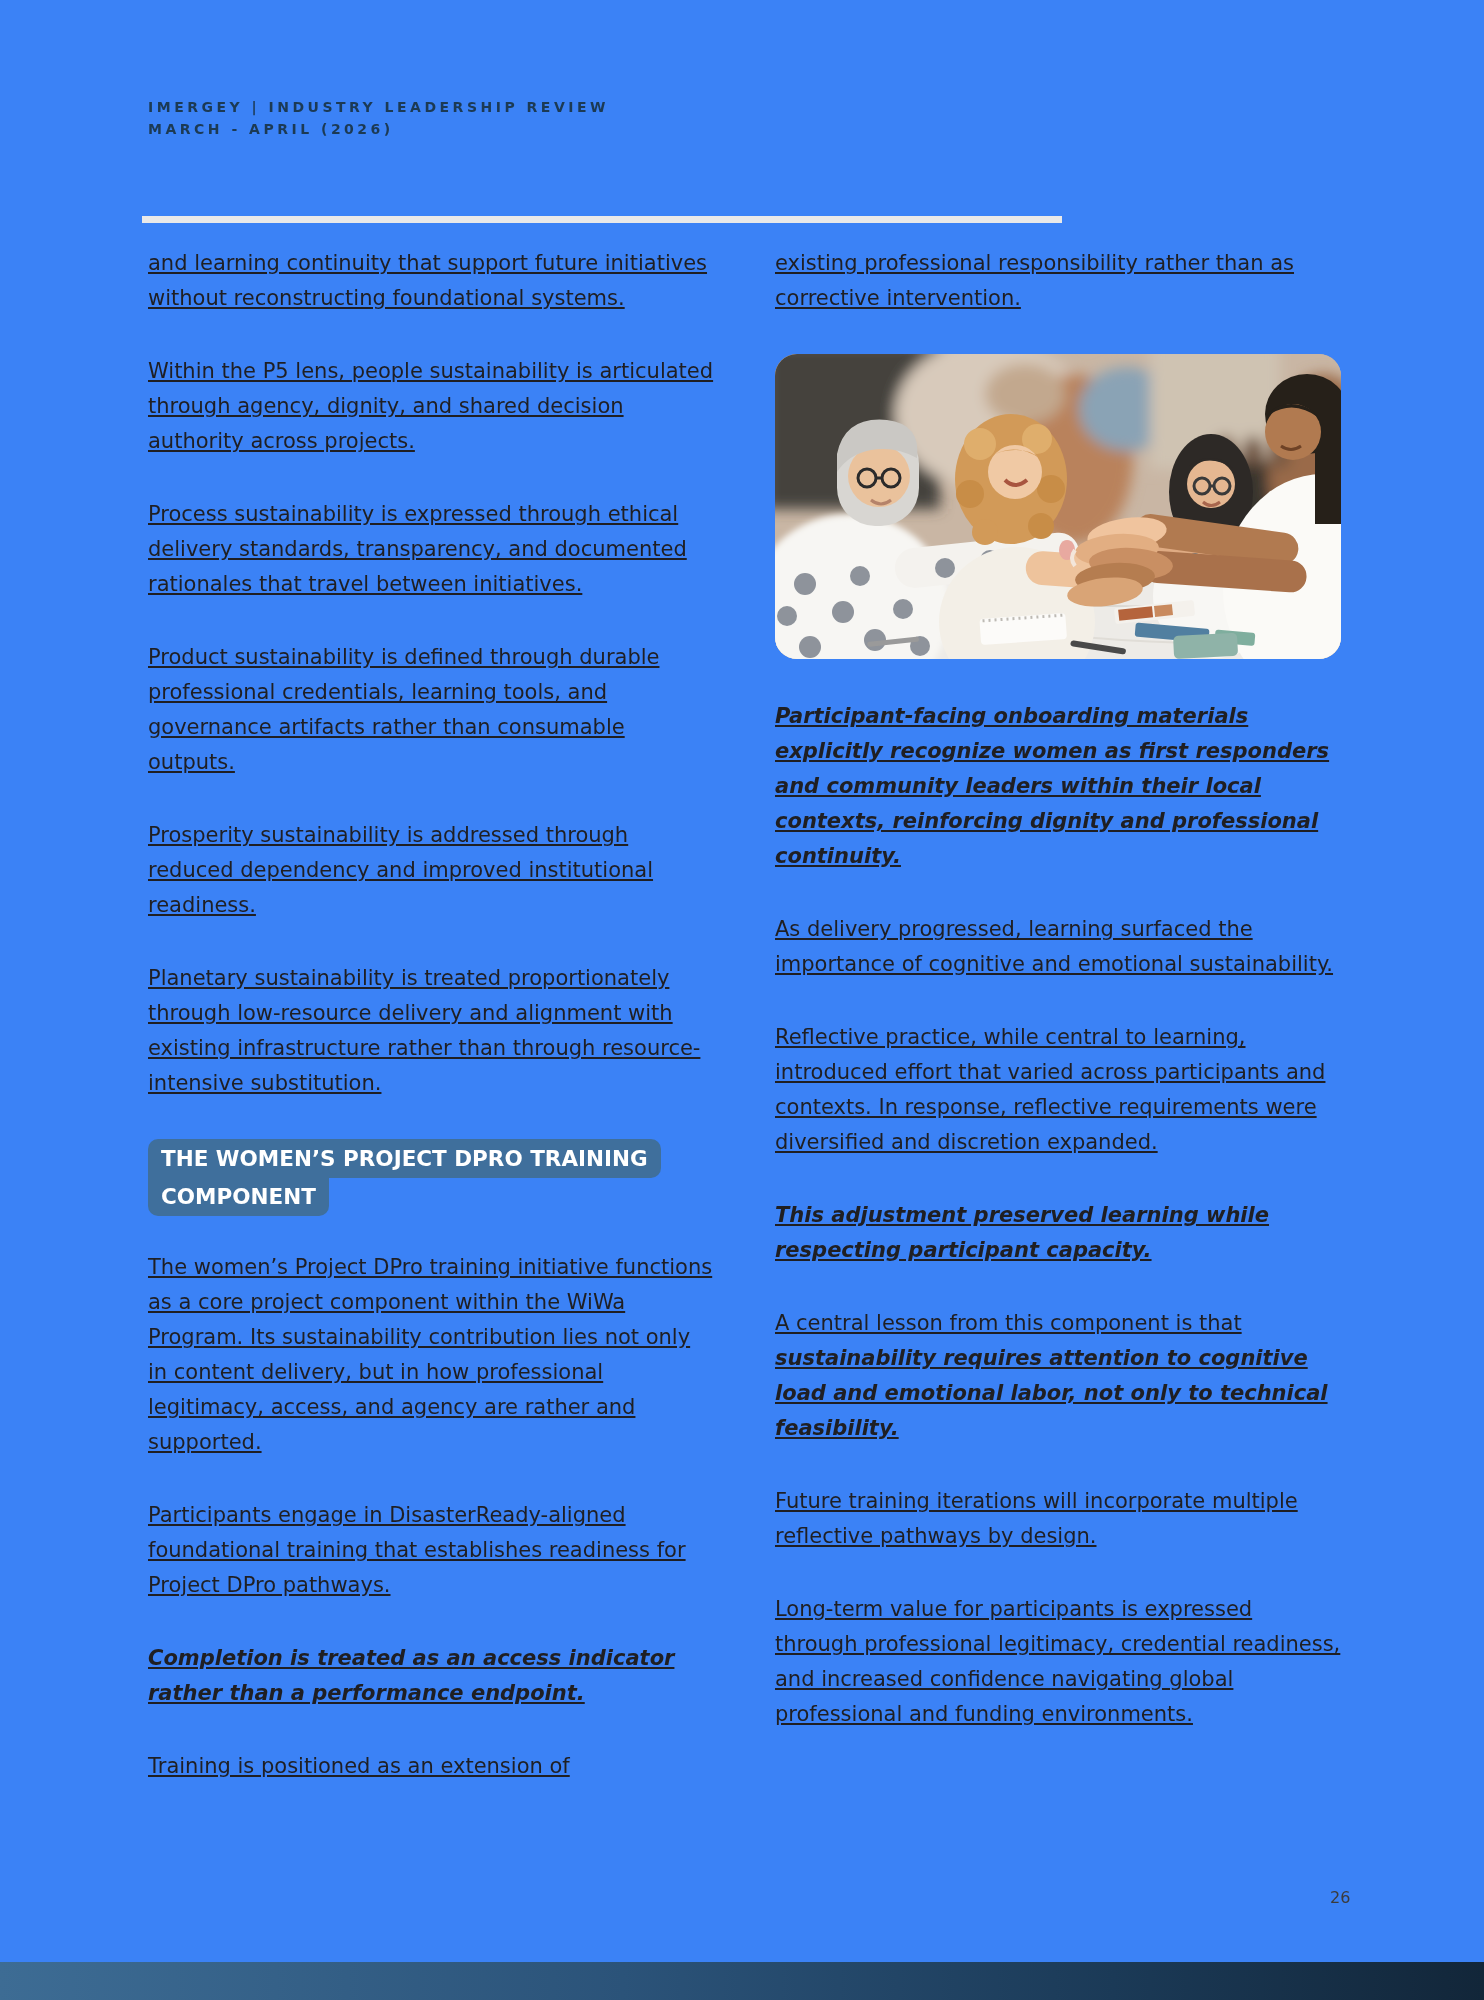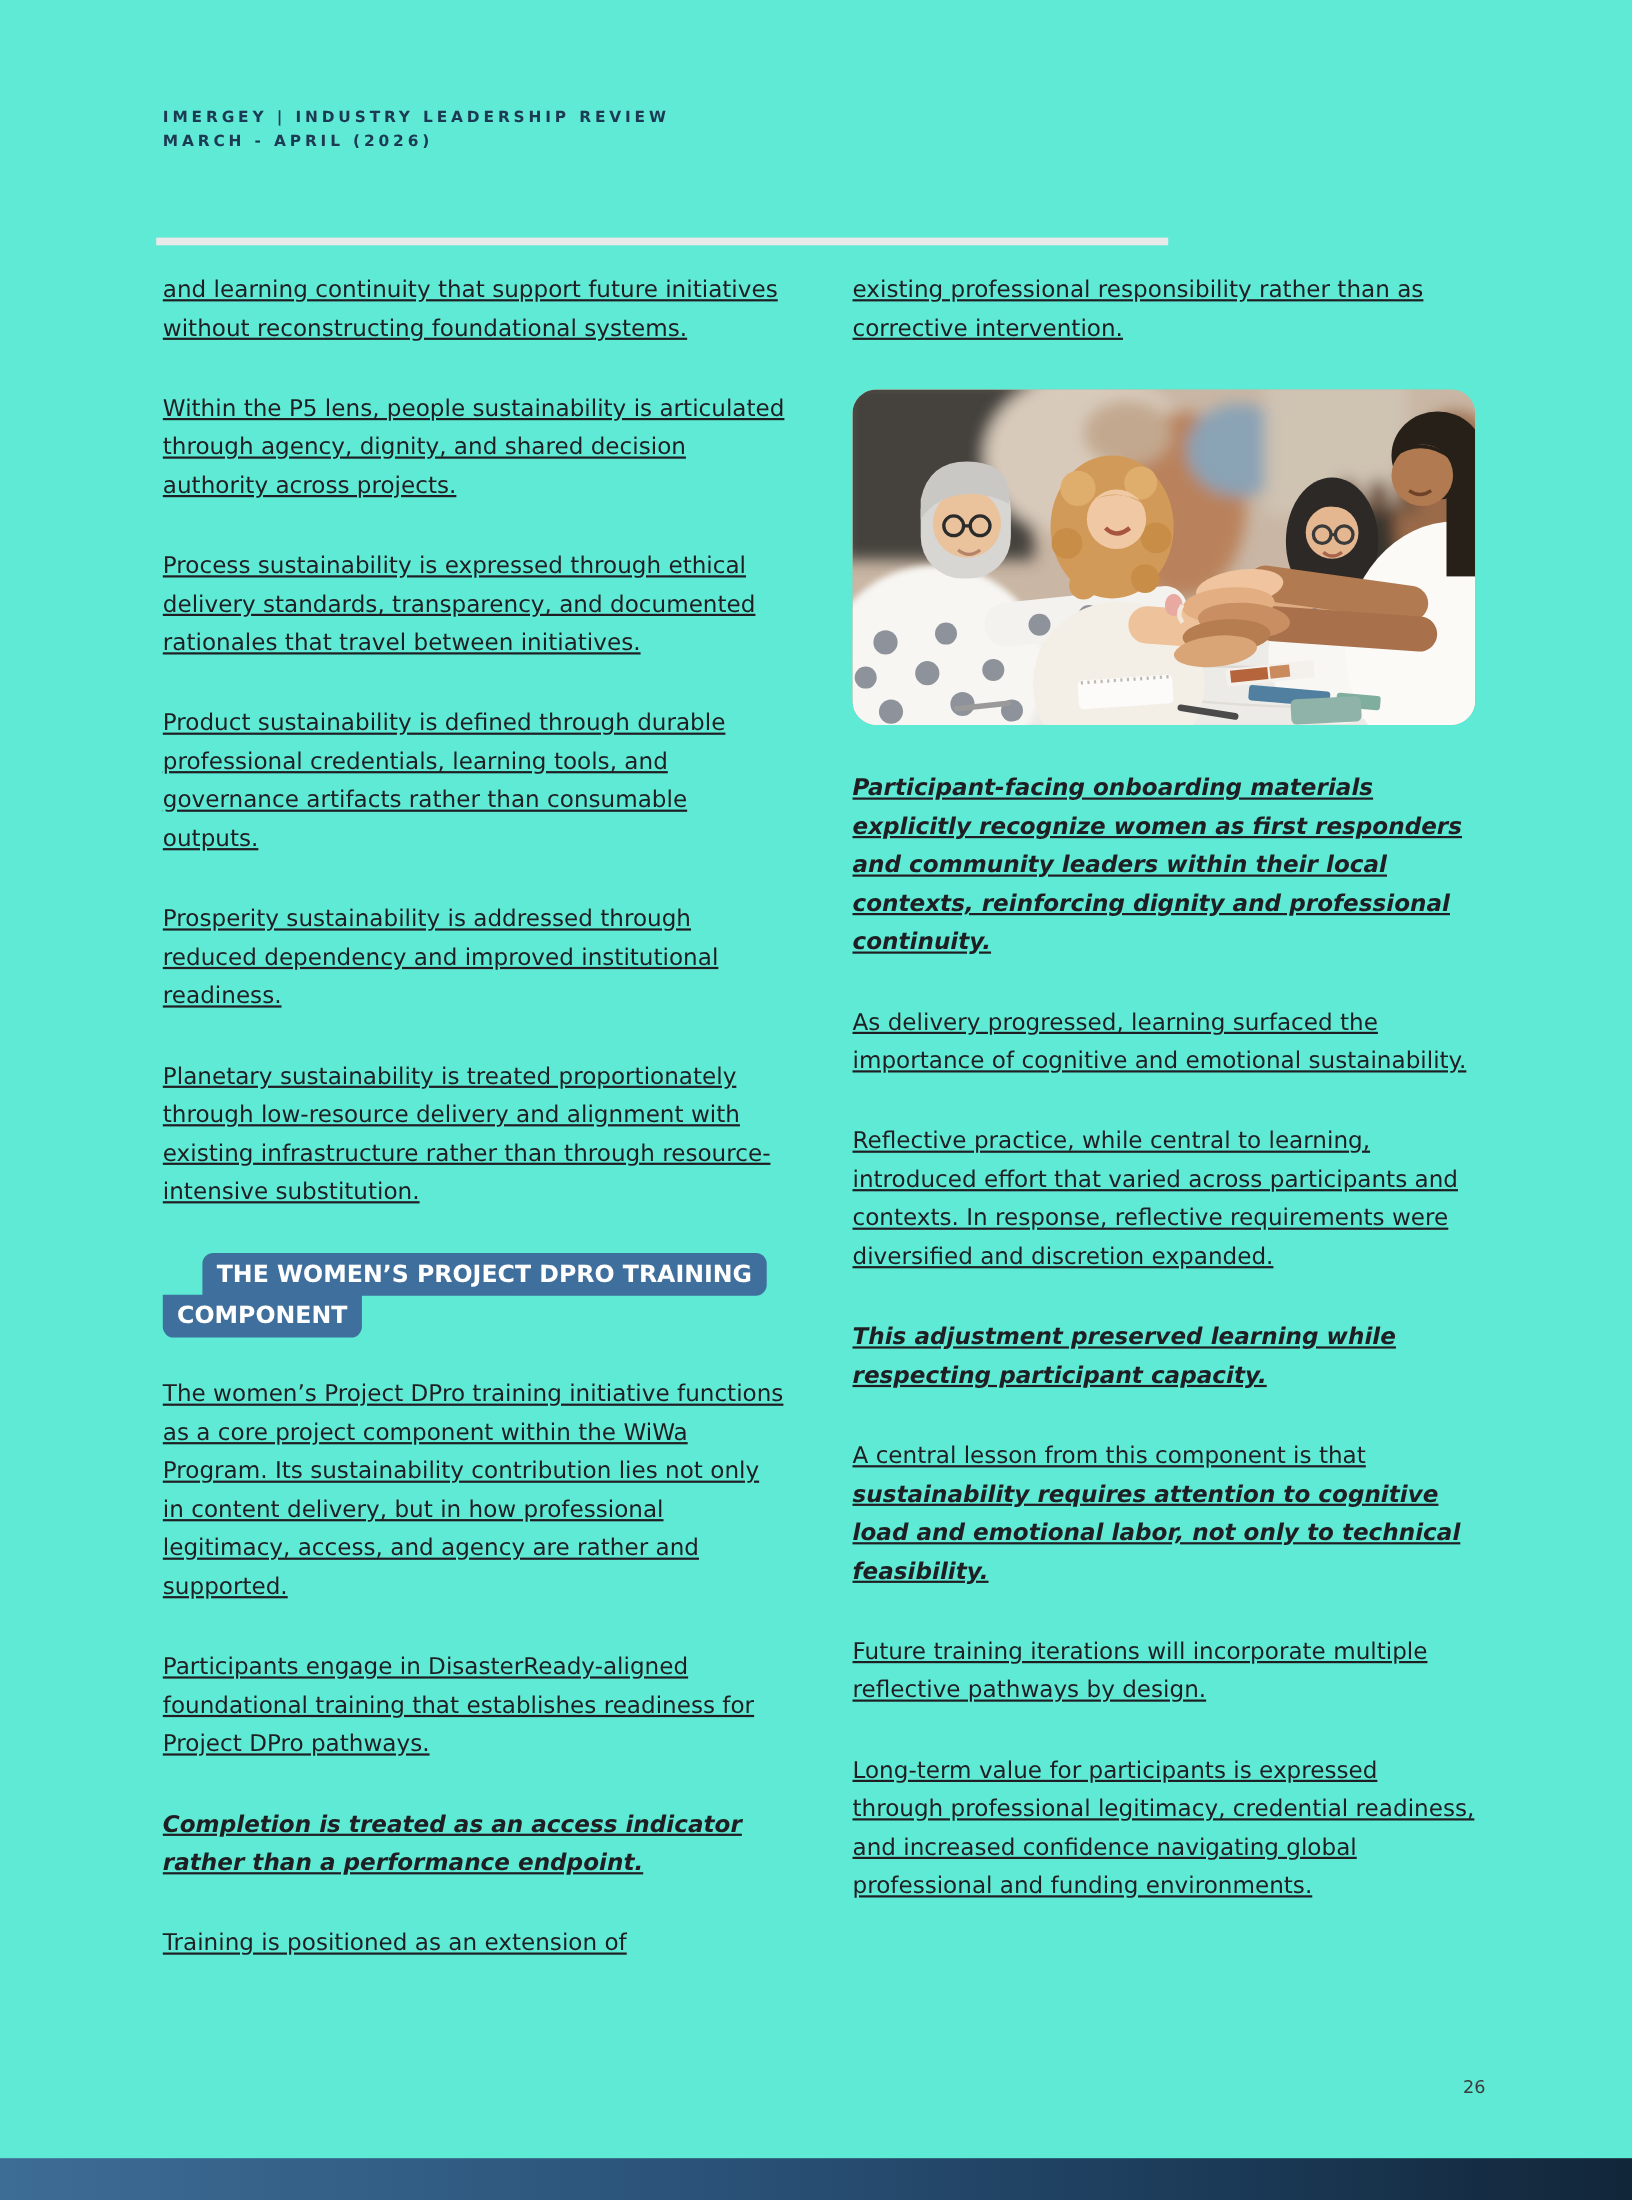--- a/index.html
+++ b/index.html
@@ -1,19 +1,19 @@
 <!DOCTYPE html>
 <html><head>
 <meta charset="utf-8">
 <style>
   html,body{margin:0;padding:0;background:#ffffff;}
   .page{
     position:relative;
     width:1484px;height:2000px;
-    background:#5eead4;
+    background:#3b82f6;
     font-family:"DejaVu Sans", "Liberation Sans", sans-serif;
     overflow:hidden;
   }
   .masthead{
     position:absolute;left:148px;top:96px;
     font-size:14px;font-weight:bold;letter-spacing:3.5px;
     color:#1C3A54;line-height:22px;white-space:nowrap;
   }
   .top-divider{
     position:absolute;left:142px;top:216px;
@@ -29,21 +29,21 @@
   p.body:last-child{margin-bottom:0;}
   .emph{font-weight:bold;font-style:italic;}
   .badge{margin:4px 0 34px 0;}
   .badge span{
     display:table;
     background:#3F6F9C;color:#FFFFFF;
     font-size:21.5px;font-weight:bold;line-height:27px;
     padding:6px 13px;
     white-space:nowrap;
   }
-  .badge .badge-l1{border-radius:10px 10px 10px 0;margin-left:36px;}
+  .badge .badge-l1{border-radius:10px 10px 10px 0;}
   .badge .badge-l2{border-radius:0 0 10px 10px;margin-top:-1px;}
   .photo{
     width:566px;height:305px;border-radius:22px;overflow:hidden;
     margin:0 0 40px 0;background:#c9b6a4;
   }
   .photo svg{display:block;}
   .footer-bar{
     position:absolute;left:0;bottom:0;width:1484px;height:38px;
     background:linear-gradient(90deg,#3D6C94 0%,#2B5379 42%,#1B3A57 75%,#122639 100%);
   }

